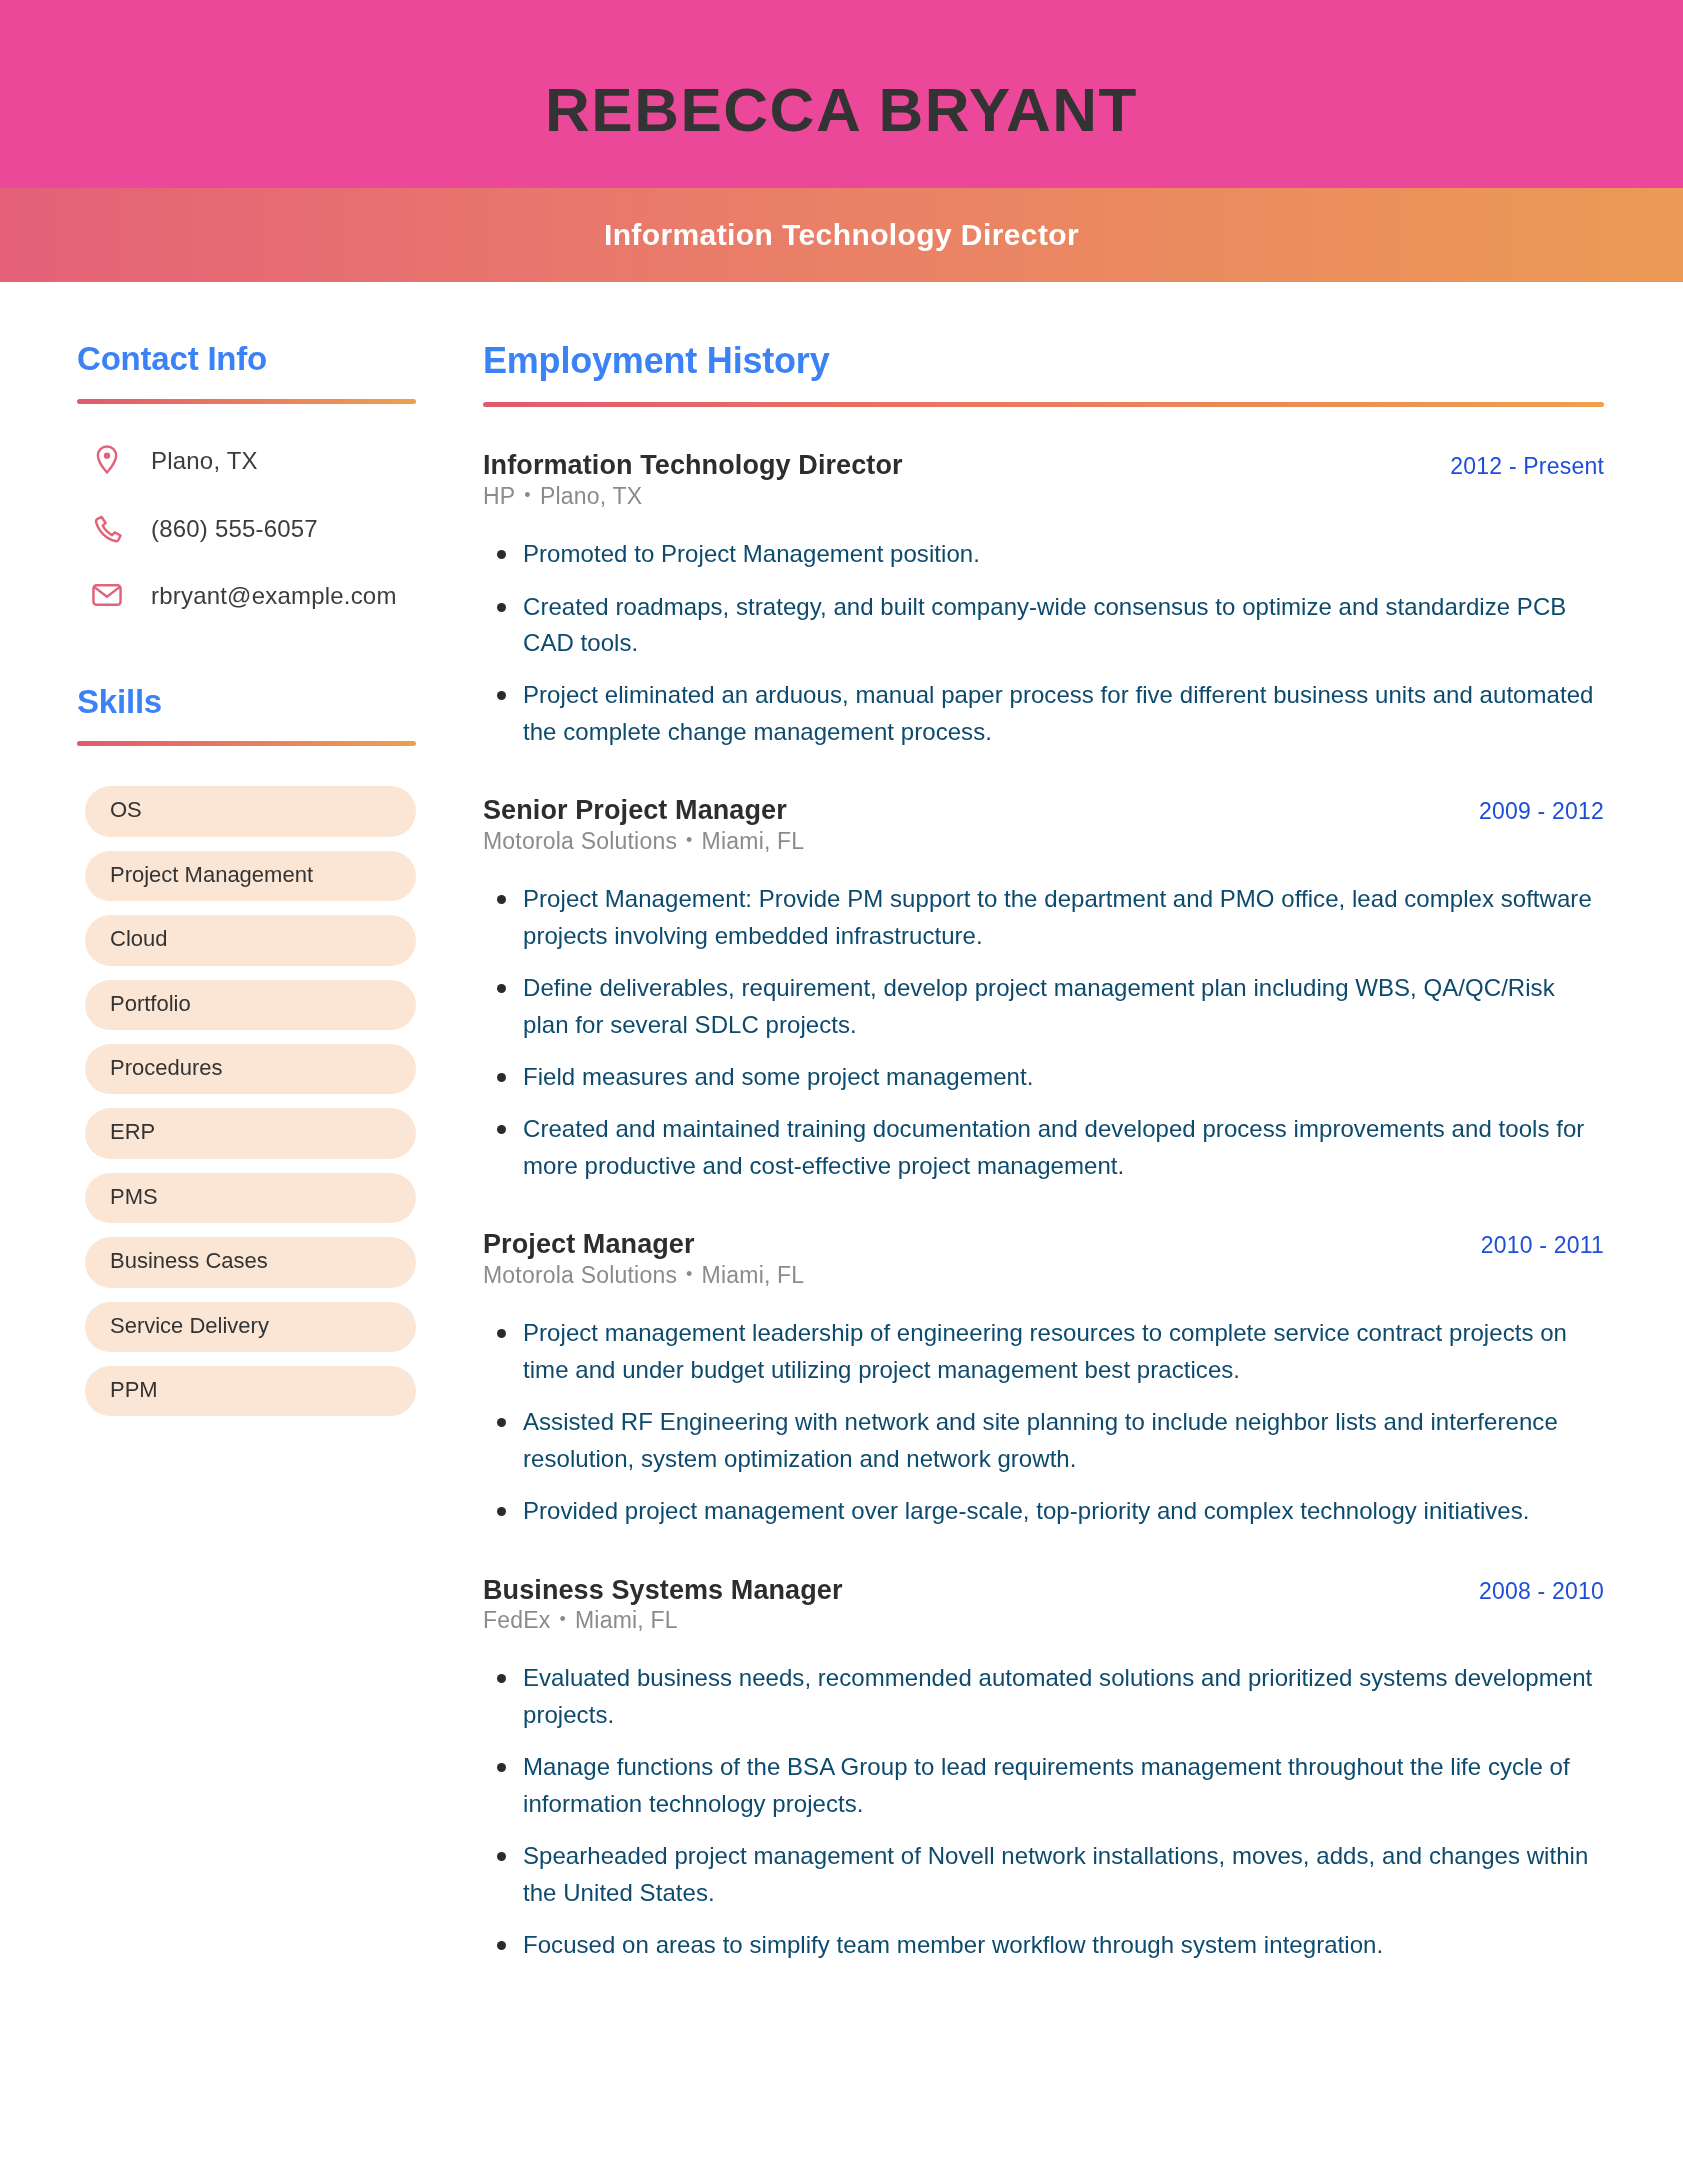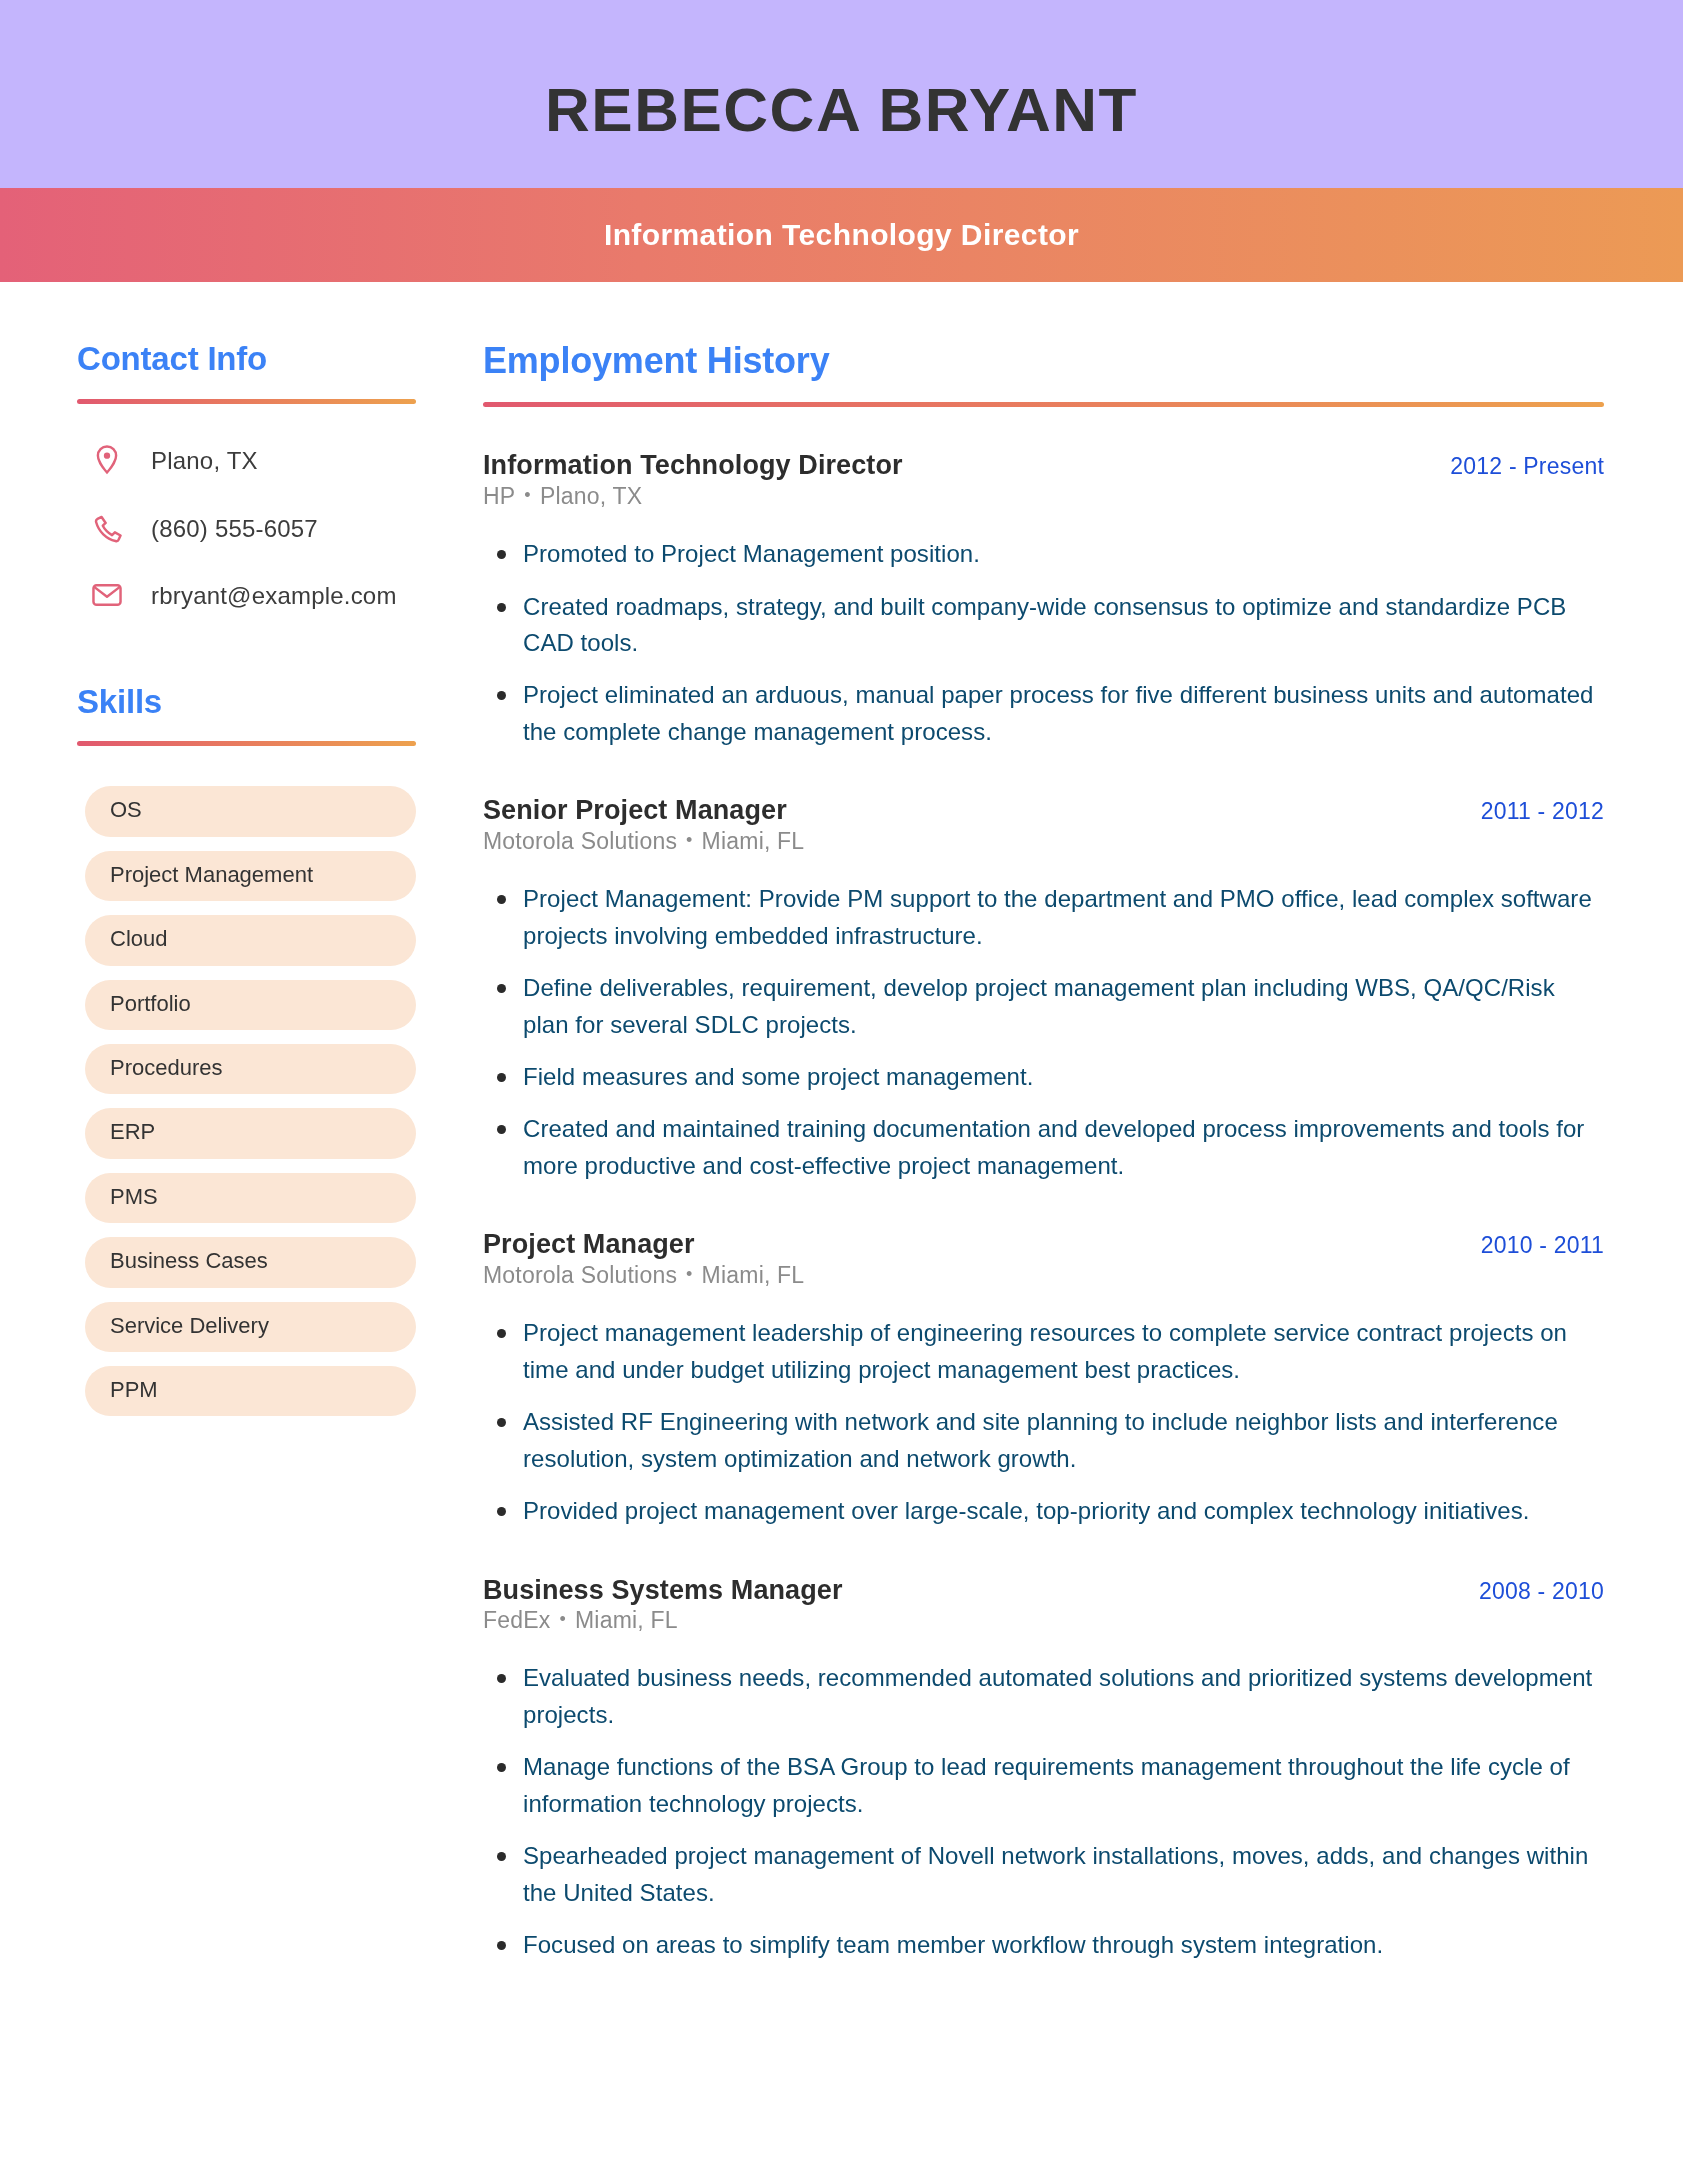--- a/index.html
+++ b/index.html
@@ -22,21 +22,21 @@
     height: 2178px;
     background: #ffffff;
     overflow: hidden;
   }
 
   
   .header {
     width: 100%;
     padding: 77px 0 46px 0;
     text-align: center;
-    background: #c4b5fd;
+    background: #ec4899;
   }
 
   .name {
     font-size: 62px;
     font-weight: bold;
     letter-spacing: 1.5px;
     color: #333333;
     line-height: 1.05;
   }
 
@@ -294,21 +294,21 @@
             <div class="job-meta"><span>HP</span><span class="sep">•</span><span>Plano, TX</span></div>
             <ul class="bullets">
               <li>Promoted to Project Management position.</li>
               <li>Created roadmaps, strategy, and built company-wide consensus to optimize and standardize PCB CAD tools.</li>
               <li>Project eliminated an arduous, manual paper process for five different business units and automated the complete change management process.</li>
             </ul>
           </div>
           <div class="job">
             <div class="job-head">
               <div class="job-title">Senior Project Manager</div>
-              <div class="job-dates">2011 - 2012</div>
+              <div class="job-dates">2009 - 2012</div>
             </div>
             <div class="job-meta"><span>Motorola Solutions</span><span class="sep">•</span><span>Miami, FL</span></div>
             <ul class="bullets">
               <li>Project Management: Provide PM support to the department and PMO office, lead complex software projects involving embedded infrastructure.</li>
               <li>Define deliverables, requirement, develop project management plan including WBS, QA/QC/Risk plan for several SDLC projects.</li>
               <li>Field measures and some project management.</li>
               <li>Created and maintained training documentation and developed process improvements and tools for more productive and cost-effective project management.</li>
             </ul>
           </div>
           <div class="job">

